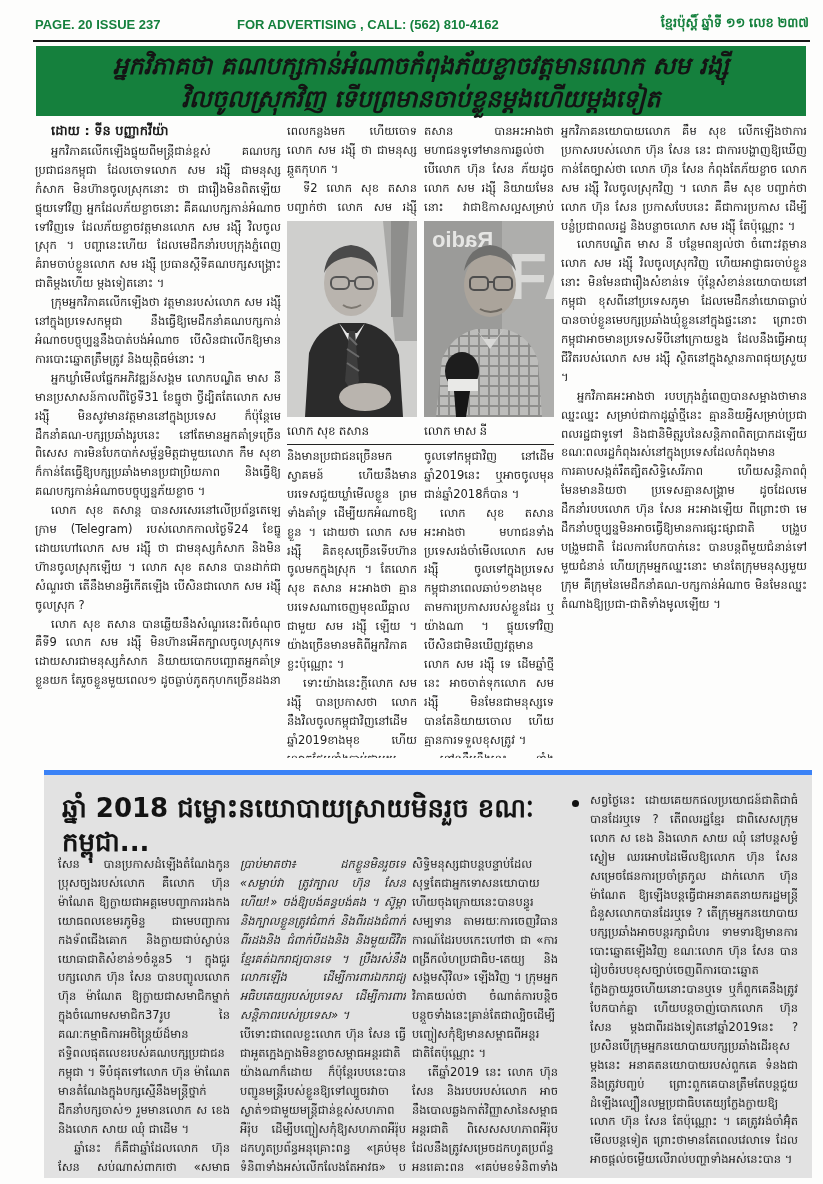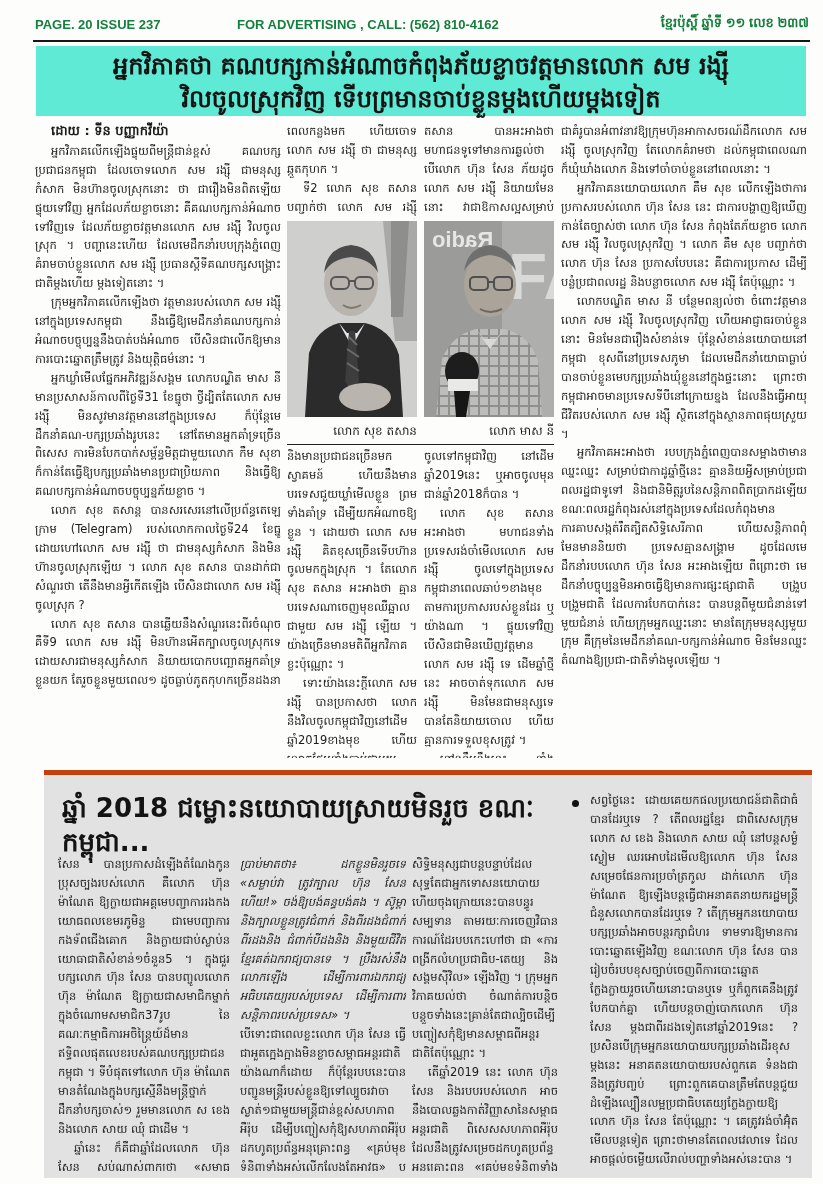--- a/index.html
+++ b/index.html
@@ -8,47 +8,47 @@
     background:#fdfdfc;color:#1b1b1b;
     font-family:"DejaVu Sans","Liberation Sans",sans-serif;
     overflow:hidden;
   }
   .abs{position:absolute;}
   
   .hdr{font-family:"Liberation Sans","DejaVu Sans",sans-serif;font-weight:bold;font-size:13px;color:#15803d;white-space:nowrap;}
   #hdr-rule{left:33px;top:40px;width:777px;border-top:2px solid #161616;}
   
   #headline1{
-    left:36px;top:46px;width:770px;height:70px;background:#5eead4;
+    left:36px;top:46px;width:770px;height:70px;background:#15803d;
     text-align:center;font-weight:bold;font-size:24px;line-height:33px;color:#141414;
-    padding-top:4px;box-sizing:border-box;
+    padding-top:4px;box-sizing:border-box;font-style:italic;
   }
   
   .col{font-size:11.5px;line-height:18.9px;text-align:justify;overflow:hidden;}
   .col p.para{margin:0;text-indent:16px;}
   .cont p.para:first-child{text-indent:0;}
   .byline{font-weight:bold;text-indent:16px;margin:0 0 1px 0;font-size:13px;}
   .italic{font-style:italic;}
   #a1c1{left:35px;top:122px;width:246px;height:636px;}
   #a1c2top{left:287px;top:122px;width:130px;height:97px;}
   #a1c3top{left:424px;top:122px;width:130px;height:97px;}
   #a1c2bot{left:287px;top:447px;width:130px;height:311px;}
   #a1c3bot{left:424px;top:447px;width:130px;height:311px;}
   #a1c4{left:561px;top:122px;width:246px;height:636px;}
   
   .photo{left:287px;top:221px;width:130px;height:196px;}
   .photo svg{display:block;}
   #photo2{left:424px;}
-  .caption{left:287px;top:419px;width:130px;height:24px;text-align:right;font-size:12px;padding-top:4px;box-sizing:border-box;}
+  .caption{left:287px;top:419px;width:130px;height:24px;text-align:left;font-size:12px;padding-top:4px;box-sizing:border-box;font-family:Liberation Serif, serif;}
   #caption2{left:424px;}
   #caption-rule{left:287px;top:444px;width:267px;border-top:1.5px solid #222;}
   
   #article2-box{
     left:44px;top:770px;width:768px;height:408px;
-    background:#e2e2e2;border-top:5px solid #c2410c;box-sizing:border-box;
+    background:#e2e2e2;border-top:5px solid #3b82f6;box-sizing:border-box;
   }
   #headline2{
     position:absolute;left:18px;top:16px;width:505px;
     font-weight:bold;font-size:26px;line-height:34px;color:#131313;
   }
   #a2c1{left:14px;top:80px;width:172px;height:316px;}
   #a2c2{left:196px;top:80px;width:166px;height:316px;}
   #a2c3{left:368px;top:80px;width:146px;height:316px;}
   #a2c4{left:546px;top:16px;width:208px;height:382px;}
   #article2-box .col{position:absolute;}
@@ -139,21 +139,20 @@
 <div class="abs col cont" id="a1c2bot">
     <p class="para">និងមានប្រជាជនច្រើនមកស្វាគមន៍ ហើយនឹងមានបរទេសជួយឃ្លាំមើលខ្លួន ព្រមទាំងគាំទ្រ ដើម្បីយកអំណាចឱ្យខ្លួន ។ ដោយថា លោក សម រង្ស៊ី គិតខុសច្រើនទើបហ៊ានចូលមកក្នុងស្រុក ។ តែលោក សុខ តសាន អះអាងថា គ្មានបរទេសណាចេញមុខឈឺឆ្អាលជាមួយ សម រង្ស៊ី ឡើយ ។ យ៉ាងច្រើនមានមតិពីអ្នកវិភាគខ្លះប៉ុណ្ណោះ ។</p>
     <p class="para">ទោះយ៉ាងនេះក្តីលោក សម រង្ស៊ី បានប្រកាសថា លោកនឹងវិលចូលកម្ពុជាវិញនៅដើមឆ្នាំ2019ខាងមុខ ហើយលោកថែមទាំងចាប់ជាមួយលោក ហ៊ុន សែន ទៀតអំពីការវិលចូលស្រុកវិញនេះ ។ លោក សម រង្ស៊ី ក៏លើកឡើងដែរថា លោក ហ៊ុន សែន ភ័យខ្លាចស្ទន់ស្មោ និងព្រួយបារម្ភអំពីវត្តមានរបស់លោកទៅកម្ពុជាវិញ ដែលនឹងធ្វើឱ្យរង្គោះរង្គើអំណាចរបស់ក្រុមមេដឹកនាំកុម្មុយនិស្តផ្តាច់ការ ។</p>
   </div>
 <div class="abs col cont" id="a1c3bot">
     <p class="para">ចូលទៅកម្ពុជាវិញ នៅដើមឆ្នាំ2019នេះ ឬអាចចូលមុនជាន់ឆ្នាំ2018ក៏បាន ។</p>
     <p class="para">លោក សុខ តសាន អះអាងថា មហាជនទាំងប្រទេសរង់ចាំមើលលោក សម រង្ស៊ី ចូលទៅក្នុងប្រទេសកម្ពុជានាពេលឆាប់១ខាងមុខ តាមការប្រកាសរបស់ខ្លួនដែរ ឬយ៉ាងណា ។ ផ្ទុយទៅវិញ បើសិនជាមិនឃើញវត្តមានលោក សម រង្ស៊ី ទេ ដើមឆ្នាំថ្មីនេះ អាចចាត់ទុកលោក សម រង្ស៊ី មិនមែនជាមនុស្សទេ បានតែនិយាយចោល ហើយគ្មានការទទួលខុសត្រូវ ។</p>
     <p class="para">នៅទន្ទឹមនឹងនេះ ទាំងលោក សុខ តសាន ទាំងថៅហ្វាយនាយរបស់លោក គឺលោក ហ៊ុន សែន បានគំរាមថា នៅពេលលោក សម រង្ស៊ី មកដល់កម្ពុជាសមត្ថកិច្ចនឹងចាប់ខ្លួន បង្ខំឱ្យរ ហើយបញ្ជូនទៅដាក់នៅពន្ធនាគារណាមួយក្នុងប្រទេស ។ លោក ហ៊ុន សែន កាលពីមុនធ្លាប់ ហាមមិនឱ្យក្រុមហ៊ុនអាកាសចរណ៍ដឹកលោក សម រង្ស៊ី វិលចូលស្រុកវិញនោះ បែរ</p>
   </div>
 <div class="abs col cont" id="a1c4">
-    <p class="para">ជាគំរូបានអំពាវនាវឱ្យក្រុមហ៊ុនអាកាសចរណ៍ដឹកលោក សម រង្ស៊ី ចូលស្រុកវិញ តែលោកគំរាមថា ដល់កម្ពុជាពេលណាក៏ឃុំឃាំងលោក និងទៅចាំចាប់ខ្លួននៅពេលនោះ ។</p>
     <p class="para">អ្នកវិភាគនយោបាយលោក គឹម សុខ លើកឡើងថាការប្រកាសរបស់លោក ហ៊ុន សែន នេះ ជាការបង្ហាញឱ្យឃើញកាន់តែច្បាស់ថា លោក ហ៊ុន សែន កំពុងតែភ័យខ្លាច លោក សម រង្ស៊ី វិលចូលស្រុកវិញ ។ លោក គឹម សុខ បញ្ជាក់ថា លោក ហ៊ុន សែន ប្រកាសបែបនេះ គឺជាការប្រកាស ដើម្បីបន្លំប្រជាពលរដ្ឋ និងបន្លាចលោក សម រង្ស៊ី តែប៉ុណ្ណោះ ។</p>
     <p class="para">លោកបណ្ឌិត មាស នី បន្ថែមពន្យល់ថា ចំពោះវត្តមានលោក សម រង្ស៊ី វិលចូលស្រុកវិញ ហើយអាជ្ញាធរចាប់ខ្លួននោះ មិនមែនជារឿងសំខាន់ទេ ប៉ុន្តែសំខាន់នយោបាយនៅកម្ពុជា ខុសពីនៅប្រទេសភូមា ដែលមេដឹកនាំយោធាធ្លាប់បានចាប់ខ្លួនមេបក្សប្រឆាំងឃុំខ្លួននៅក្នុងផ្ទះនោះ ព្រោះថា កម្ពុជាអាចមានប្រទេសទីបីនៅក្រោយខ្នង ដែលនឹងធ្វើអាយុជីវិតរបស់លោក សម រង្ស៊ី ស្ថិតនៅក្នុងស្ថានភាពផុយស្រួយ ។</p>
     <p class="para">អ្នកវិភាគអះអាងថា របបក្រុងភ្នំពេញបានសម្អាងថាមានឈ្នះឈ្នះ សម្រាប់ជាកាដូឆ្នាំថ្មីនេះ គ្មាននិយអ្វីសម្រាប់ប្រជាពលរដ្ឋជាទូទៅ និងជានិមិត្តរូបនៃសន្តិភាពពិតប្រាកដឡើយ ខណៈពលរដ្ឋកំពុងរស់នៅក្នុងប្រទេសដែលកំពុងមានការគាបសង្កត់រឹតត្បិតសិទ្ធិសេរីភាព ហើយសន្តិភាពពុំមែនមាននិយថា ប្រទេសគ្មានសង្គ្រាម ដូចដែលមេដឹកនាំរបបលោក ហ៊ុន សែន អះអាងឡើយ ពីព្រោះថា មេដឹកនាំបច្ចុប្បន្នមិនអាចធ្វើឱ្យមានការផ្សះផ្សាជាតិ បង្រួបបង្រួមជាតិ ដែលការបែកបាក់នេះ បានបន្តពីមួយជំនាន់ទៅមួយជំនាន់ ហើយក្រុមអ្នកឈ្នះនោះ មានតែក្រុមមនុស្សមួយក្រុម គឺក្រុមនៃមេដឹកនាំគណ-បក្សកាន់អំណាច មិនមែនឈ្នះតំណាងឱ្យប្រជា-ជាតិទាំងមូលឡើយ ។</p>
   </div>
 
 <div class="abs" id="article2-box">
   <div id="headline2">ឆ្នាំ 2018 ជម្លោះនយោបាយស្រាយមិនរួច ខណៈកម្ពុជា...</div>
 
   <div class="col cont" id="a2c1">
     <div>

